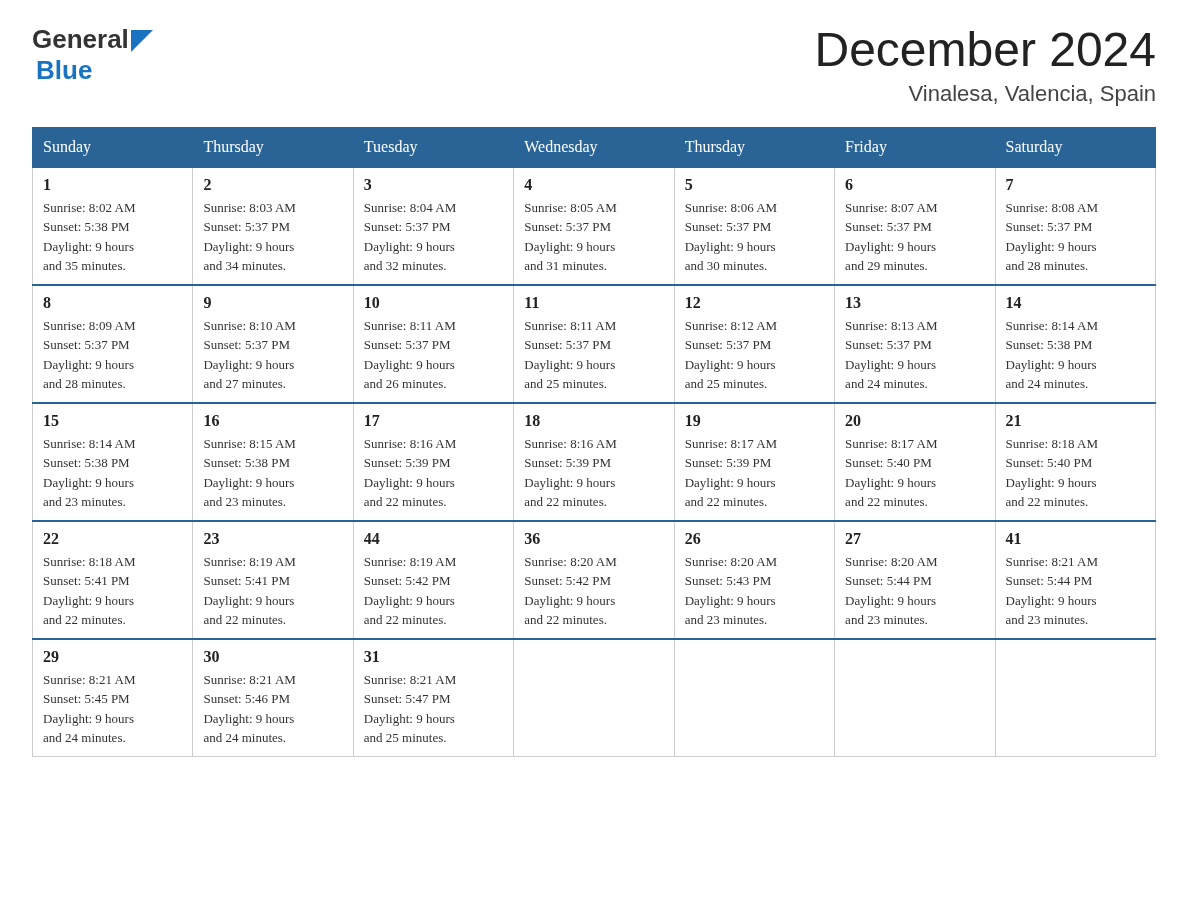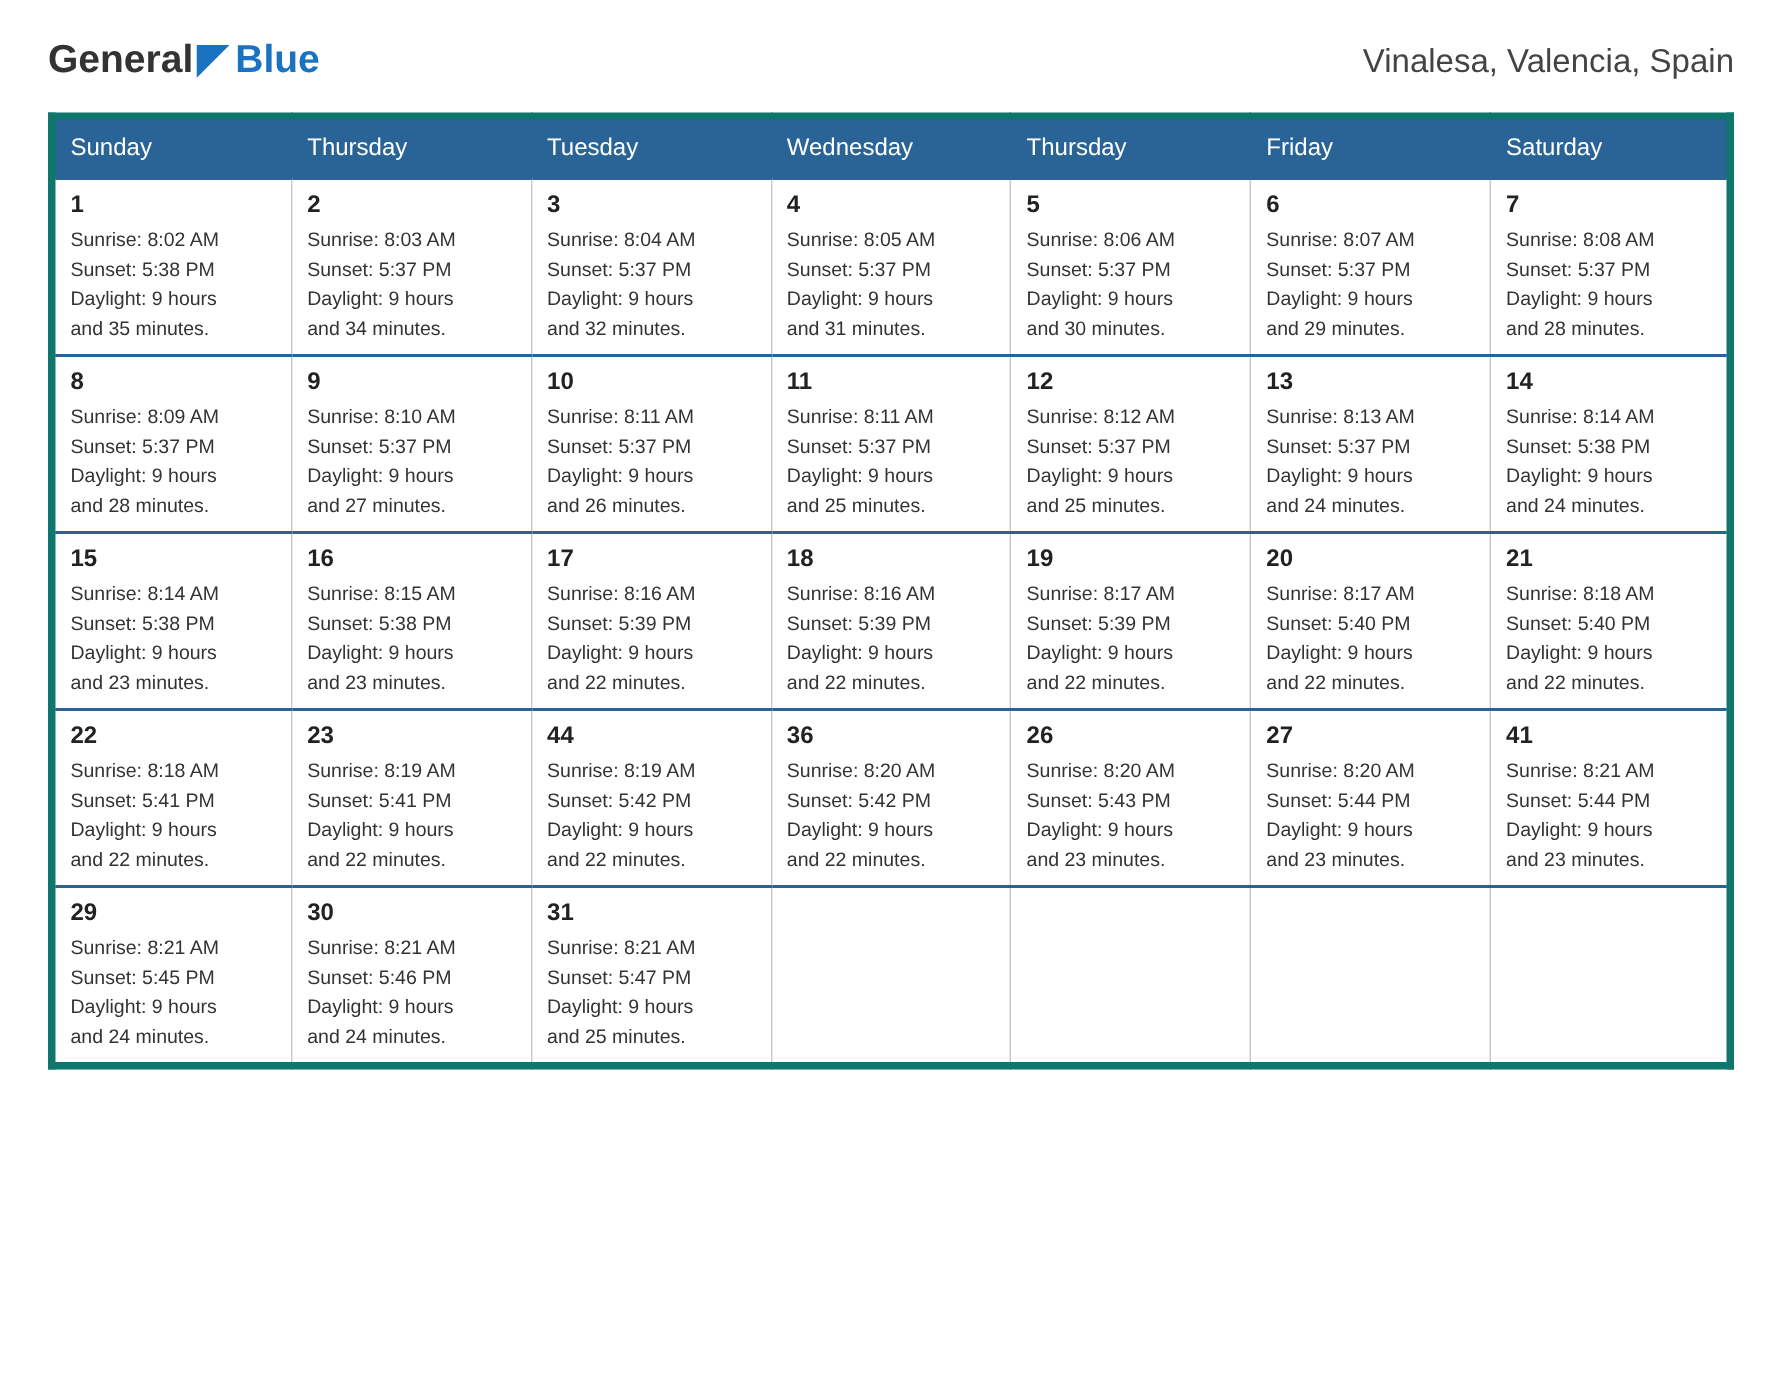--- a/index.html
+++ b/index.html
@@ -37,21 +37,22 @@
       line-height: 1.1;
     }
     .location-title {
       font-size: 22px;
       color: #444;
       margin-top: 4px;
     }
     .calendar-table {
       width: 100%;
       border-collapse: collapse;
-      border: 5px solid #0f766e;
+      border: 1px solid #0f766e;
+      font-family: Liberation Serif, serif;
     }
     .calendar-table th {
       background-color: #2a6496;
       color: #fff;
       font-size: 16px;
       font-weight: normal;
       padding: 10px 10px;
       text-align: left;
       border: 1px solid #2a6496;
     }
@@ -79,21 +80,21 @@
     }
     .empty-cell {
       background: #fff;
     }
     .week-row td {
       border-top: 2px solid #2a6496;
     }
     
     .logo-wrapper {
       display: flex;
-      flex-direction: row;
+      flex-direction: column;
       align-items: flex-start;
     }
     .logo-line1 {
       display: flex;
       align-items: center;
     }
     .logo-line2 {
       display: flex;
       align-items: flex-start;
       margin-left: 2px;
@@ -108,20 +109,21 @@
       <span class="logo-text-general">General</span>
       <svg width="22" height="22" viewBox="0 0 22 22" style="margin-left:2px;margin-top:2px;">
         <polygon points="0,0 22,0 0,22" fill="#1a73c1"></polygon>
       </svg>
     </div>
     <div class="logo-line2">
       <span class="logo-blue">Blue</span>
     </div>
   </div>
   <div class="title-section">
+    <div class="month-title">December 2024</div>
     <div class="location-title">Vinalesa, Valencia, Spain</div>
   </div>
 </div>
 
 <table class="calendar-table">
   <thead>
     <tr>
     <th>Sunday</th>
         <th>Thursday</th>
         <th>Tuesday</th>

